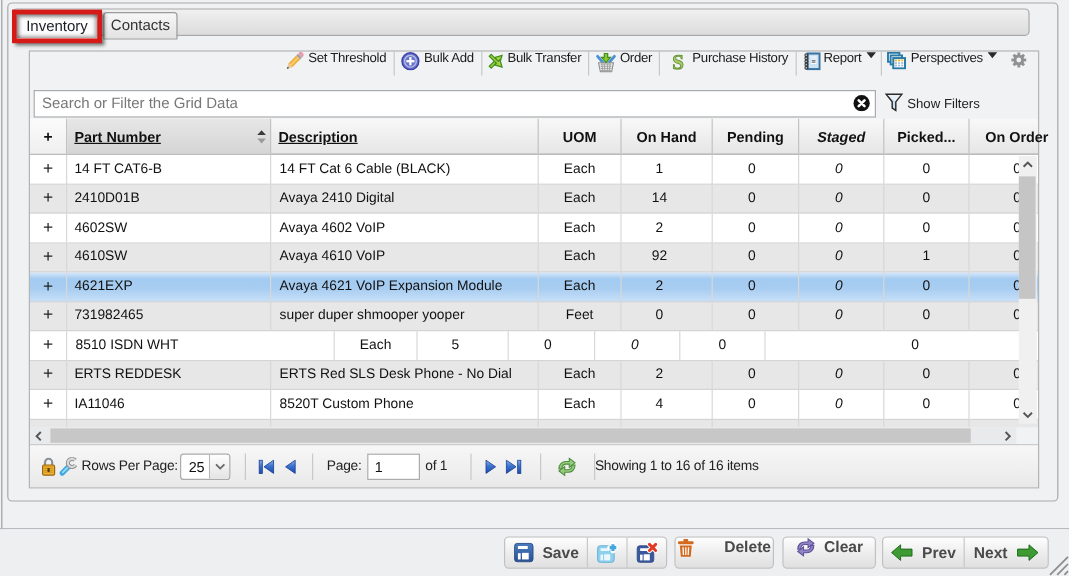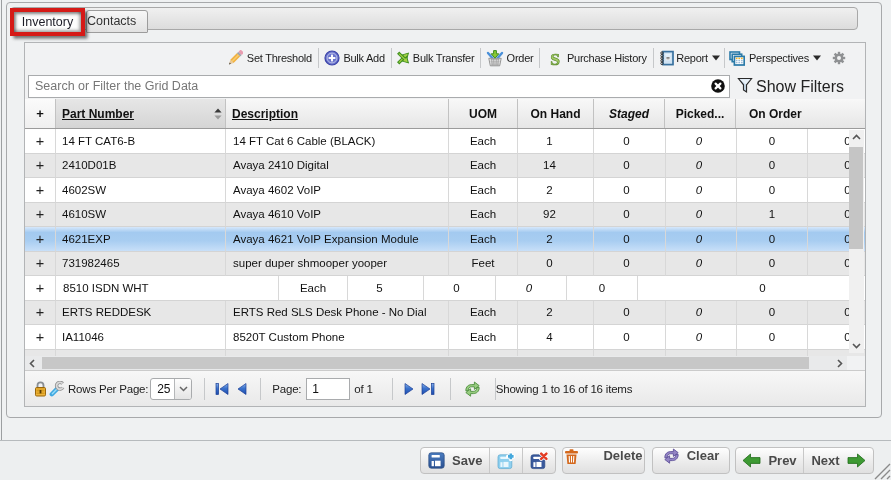--- a/index.html
+++ b/index.html
@@ -1,33 +1,33 @@
 <!DOCTYPE html>
 <html><head>
 <meta charset="utf-8">
 <style>
 *{margin:0;padding:0;box-sizing:border-box;}
 html,body{width:891px;height:480px;overflow:hidden;background:#eff1f2;font-family:"Liberation Sans",sans-serif;}
 .abs{position:absolute;}
 #winline{left:1px;top:0;width:1px;height:480px;background:#9c9fa1;}
 #panel{left:6px;top:2px;width:876px;height:416px;border:1px solid #a7a9ab;border-radius:4px;background:#eff1f2;}
 #tabstrip{left:10px;top:7px;width:848px;height:23px;border:1px solid #a8a8a8;border-radius:4px;background:linear-gradient(#f0f0f0,#dcdcdc);}
-#tabcontacts{left:86px;top:10px;width:62px;height:22.5px;border:1px solid #9c9c9c;border-radius:3px 3px 1px 1px;background:linear-gradient(#f7f7f7,#e2e2e2);color:#333;font-size:12.5px;line-height:21px;}
+#tabcontacts{left:86px;top:10px;width:62px;height:22.5px;border:1px solid #9c9c9c;border-radius:3px 3px 1px 1px;background:linear-gradient(#f7f7f7,#e2e2e2);color:#333;font-size:12.5px;text-align:center;line-height:21px;}
 #tabinv{left:14px;top:12px;width:67px;height:21px;background:#fdfdfd;color:#1b1b26;font-size:12.5px;text-align:center;line-height:20px;}
 #redbox{left:10px;top:8px;width:75px;height:28px;border:4px solid #d51a17;box-shadow:2.5px 2.5px 3px rgba(30,30,30,0.62), inset 2px 2px 3px rgba(20,20,20,0.5), inset -2px -2px 3px rgba(20,20,20,0.35);}
 #gridbox{left:24px;top:42px;width:842px;height:365px;border:1px solid #b2b4b6;background:#f1f2f3;}
 
-#toolbar{position:absolute;top:0;right:19px;height:30px;display:flex;align-items:center;font-size:11px;color:#1c1c1c;white-space:nowrap;letter-spacing:-0.25px;}
+#toolbar{position:absolute;top:0;right:9px;height:30px;display:flex;align-items:flex-start;font-size:11px;color:#1c1c1c;white-space:nowrap;letter-spacing:-0.25px;}
 #toolbar .sep{width:1px;height:20px;background:#c6c8ca;margin:0 6px;}
 #toolbar .ic{flex:none;display:block;}
 
 #searchinput{left:3px;top:31.5px;width:702px;height:23px;border:1px solid #a9abad;background:#fff;font-size:12.5px;color:#777;line-height:21px;padding-left:6px;}
 #clearx{left:686px;top:35.5px;}
 #funnel{left:712px;top:34px;}
-#showfilters{left:731px;top:36px;font-size:16px;color:#222;line-height:16px;}
+#showfilters{left:731px;top:36px;font-size:11px;color:#222;line-height:16px;}
 
 #grid{left:0;top:56px;width:840px;}
 .hrow{display:flex;height:30px;border-bottom:1px solid #9b9b9b;background:linear-gradient(#f8f8f8,#e6e6e6);font-weight:bold;font-size:12px;color:#111;}
 .hcell{border-right:1px solid #c2c2c2;white-space:nowrap;display:flex;align-items:center;position:relative;}
 .hc-plus{background:linear-gradient(#fbfbfb,#efefef);justify-content:center;font-size:13px;}
 .hc-part{background:linear-gradient(#e6e6e6,#d5d5d5);}
 .row{display:flex;height:24.5px;background:#fff;font-size:11.5px;color:#111;}
 .row.alt{background:#e7e7e7;}
 .row.sel{background:linear-gradient(#d7e8fb,#a3caf0 22%,#a8cdf1 55%,#cbe1f9);}
 .cell{border-right:1px solid #d8d8d8;border-bottom:1px solid #d4d4d4;display:flex;align-items:center;overflow:hidden;white-space:nowrap;}
@@ -186,20 +186,21 @@
       <div class="hcell c0 hc-plus">+</div>
       <div class="hcell c1 hc-part">Part Number
         <svg style="position:absolute;right:3px;top:9px" width="8" height="12" viewBox="0 0 8 12">
             <polygon points="4,0.5 7.6,4.5 0.4,4.5" fill="#3a3a3a"></polygon>
             <polygon points="0.4,7.5 7.6,7.5 4,11.5" fill="#9a9a9a"></polygon>
           </svg>
       </div>
       <div class="hcell c2">Description</div>
       <div class="hcell c3">UOM</div>
       <div class="hcell c4" style="justify-content:center;padding-right:0">On Hand</div>
+      <div class="hcell c5" style="justify-content:center;padding-right:0">Pending</div>
       <div class="hcell c6" style="justify-content:center;padding-right:0">Staged</div>
       <div class="hcell c7">Picked...</div>
       <div class="hcell c8" style="justify-content:flex-start;padding-left:13px">On Order</div>
     </div>
     <div class="row">
         <div class="cell c0">+</div>
         <div class="cell c1">14 FT CAT6-B</div>
         <div class="cell c2">14 FT Cat 6 Cable (BLACK)</div>
         <div class="cell c3">Each</div>
         <div class="cell c4">1</div>

